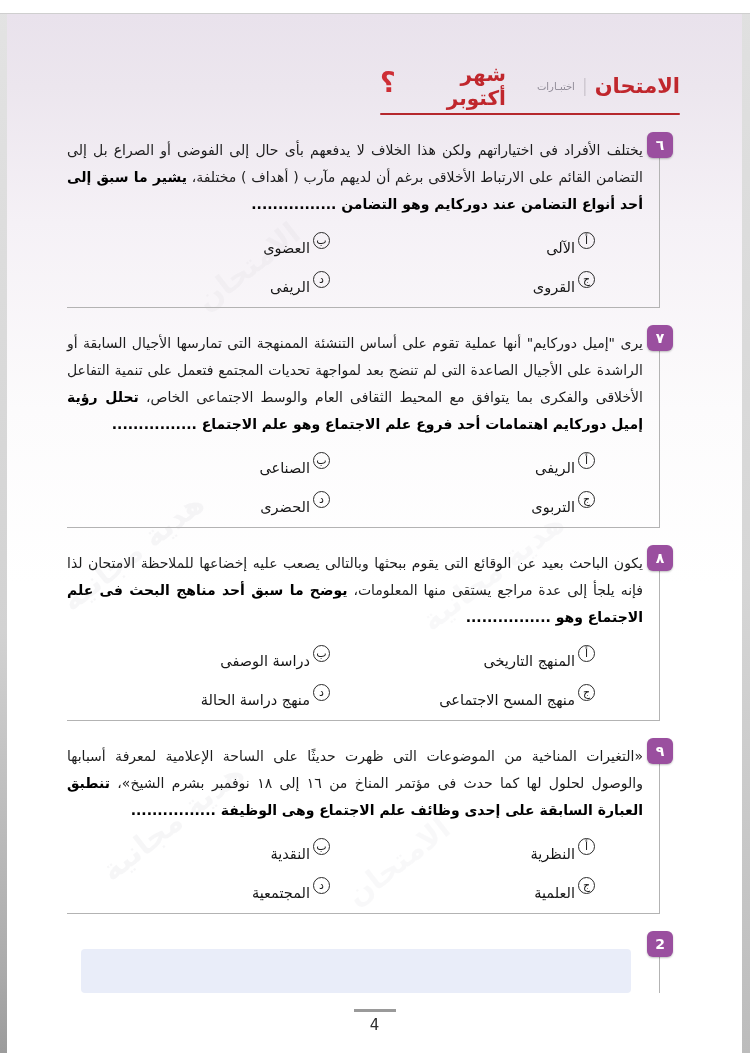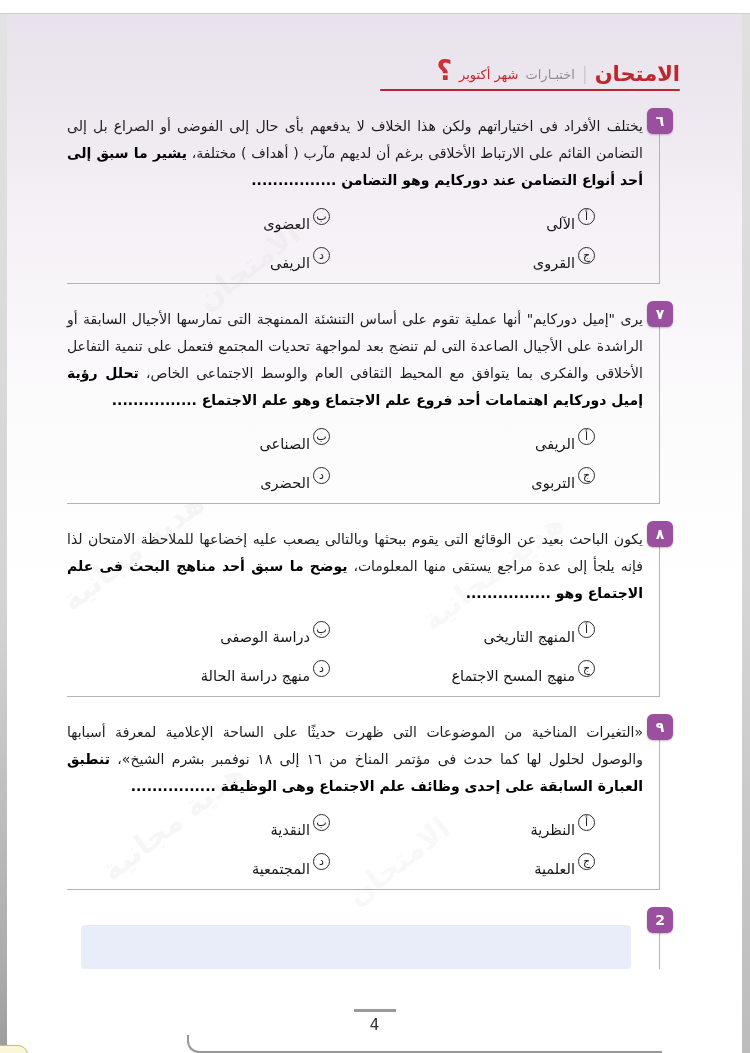--- a/index.html
+++ b/index.html
@@ -16,22 +16,22 @@
   .top-strip{position:absolute;left:0;top:0;width:100%;height:13px;background:#fff;
     border-bottom:1px solid #cfcfcf;z-index:5;}
   
   .page{position:absolute;left:7px;right:8px;top:14px;bottom:0;
     background:linear-gradient(180deg,#e9e2ec 0%,#ece6ee 7%,#f5f1f6 20%,#fcfbfc 38%,#ffffff 55%);}
   .content{direction:rtl;margin:0 82px 0 60px;position:relative;}
   .brand-wrap{margin-top:48px;margin-right:-20px;width:300px;}
   .brand-row{display:flex;direction:rtl;align-items:center;gap:7px;justify-content:flex-start;}
   .brand-logo{font-size:21px;font-weight:bold;color:#c0272d;letter-spacing:-.5px;}
   .brand-sep{color:#b9b2bb;font-size:17px;font-weight:200;}
-  .brand-sub-light{color:#8f8a96;font-size:13px;}
-  .brand-sub-bold{color:#c0272d;font-size:13px;font-weight:normal;}
+  .brand-sub-light{color:#8f8a96;font-size:10px;margin-left:24px;}
+  .brand-sub-bold{color:#c0272d;font-size:20px;font-weight:bold;}
   .brand-qmark{color:#ce2e35;font-size:27px;font-weight:bold;line-height:20px;transform:translateY(-3px);}
   .brand-underline{height:2px;background:#b5282d;margin-top:3px;border-radius:2px;}
   
   .question{position:relative;border-left:none;margin-top:17px;
     border-right:1.5px solid #b3b3b3;border-bottom:1.5px solid #b3b3b3;
     padding:2px 16px 8px 0;}
   .question.open{border-bottom:none;padding-bottom:0;}
   .q-badge{position:absolute;top:0;right:-14px;min-width:26px;height:26px;
     background:#9a4f9f;color:#fff;border-radius:6px;display:flex;align-items:center;
     justify-content:center;font-size:14px;font-weight:bold;padding:0 2px;box-sizing:border-box;
@@ -150,21 +150,21 @@
             <div class="option">
               <span class="opt-letter">أ</span>
               <span class="opt-label">المنهج التاريخى</span>
             </div>
             <div class="option">
               <span class="opt-letter">ب</span>
               <span class="opt-label">دراسة الوصفى</span>
             </div>
             <div class="option">
               <span class="opt-letter">ج</span>
-              <span class="opt-label">منهج المسح الاجتماع</span>
+              <span class="opt-label">منهج المسح الاجتماعى</span>
             </div>
             <div class="option">
               <span class="opt-letter">د</span>
               <span class="opt-label">منهج دراسة الحالة</span>
             </div>
           </div>
 
   </section>
 
   <section class="question">

